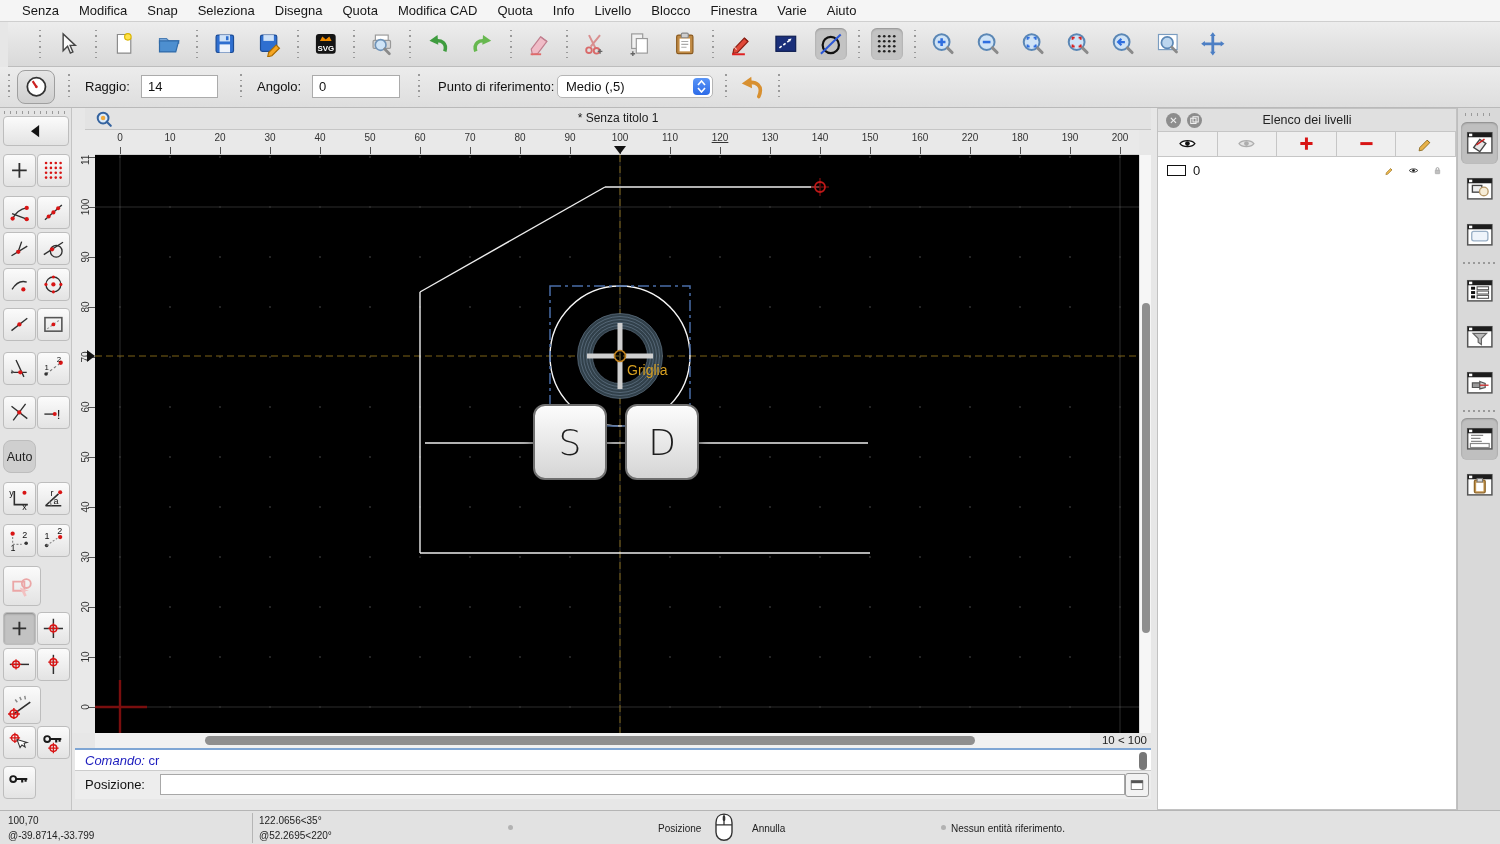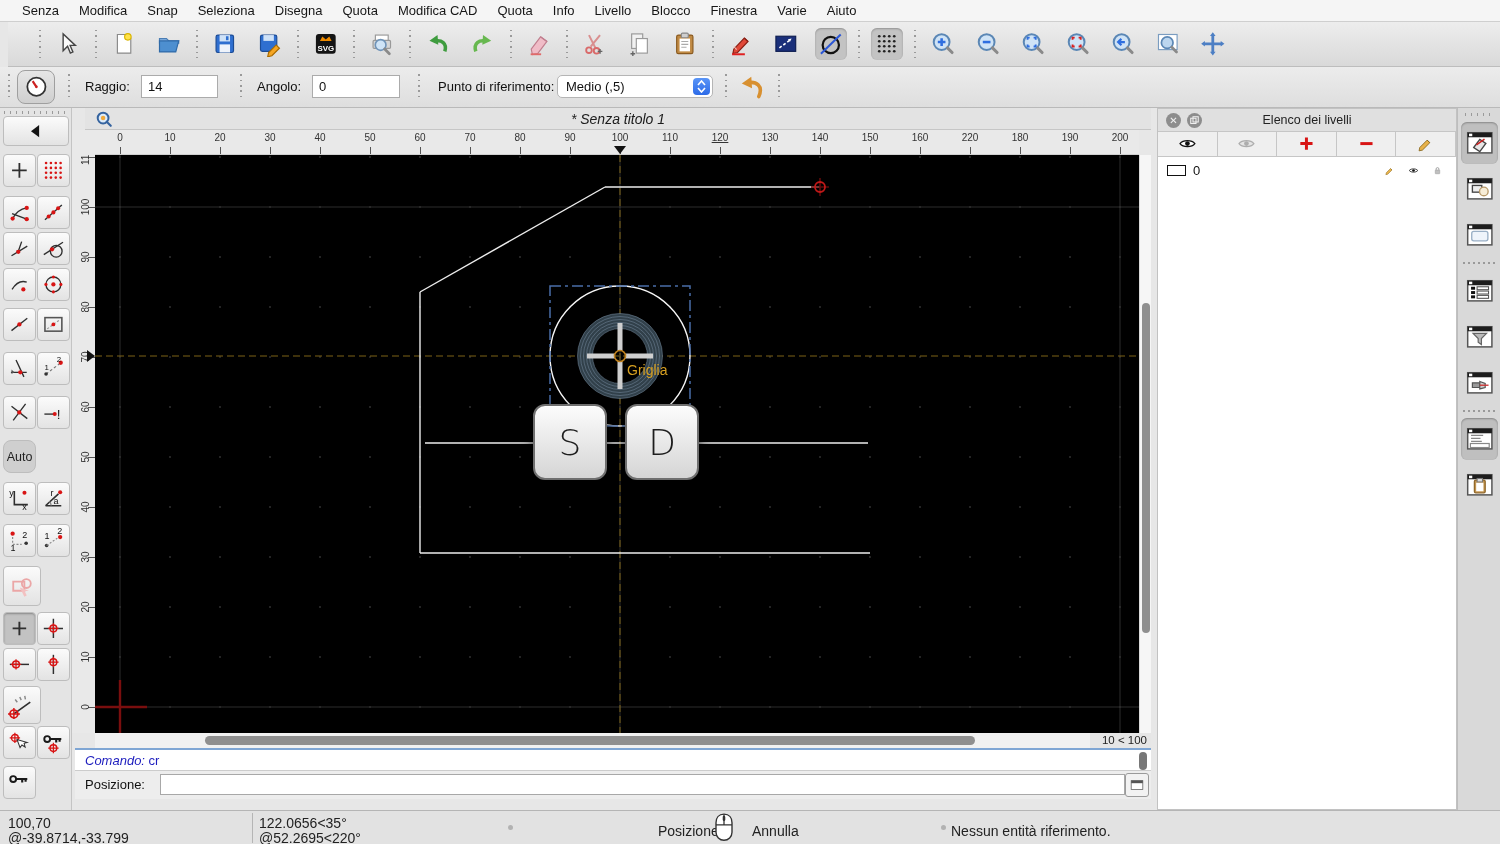--- a/index.html
+++ b/index.html
@@ -40,21 +40,21 @@
   #ref-stepper { position:absolute; right:2px; top:2px; width:17px; height:17px; border-radius:4px;
                  background:linear-gradient(#5a95f7,#2d6be8); display:flex; flex-direction:column;
                  align-items:center; justify-content:center; gap:1px; }
   #opt-back { position:absolute; left:737px; top:5px; width:30px; height:30px; }
   .odot { position:absolute; top:7px; width:2px; height:26px;
           background-image:repeating-linear-gradient(to bottom,#9a9a9a 0 1.5px,transparent 1.5px 5.5px); }
 
   
   #tabbar { position:absolute; left:85px; top:108px; width:1066px; height:22px;
             background:#e3e3e3; border-bottom:1px solid #c6c6c6; }
-  #tab-title { position:absolute; left:0; right:0; top:3px; text-align:center; font-size:14px; color:#1c1c1c;font-style:italic; }
+  #tab-title { position:absolute; left:0; right:0; top:3px; text-align:center; font-size:12px; color:#1c1c1c; }
   #tab-logo { position:absolute; left:10px; top:2px; width:18px; height:18px; }
 
   #hruler { position:absolute; left:95px; top:130px; width:1044px; height:25px; background:#e9e9e9;
             border-bottom:1px solid #cfcfcf; overflow:hidden; }
   #vruler { position:absolute; left:72px; top:155px; width:23px; height:578px; background:#e9e9e9; overflow:hidden; }
   #ruler-corner { position:absolute; left:72px; top:130px; width:23px; height:25px; background:#e9e9e9; }
   .tickh { position:absolute; bottom:0; width:1px; height:7px; background:#555; }
   .tickh-label { position:absolute; top:2px; font-size:10px; color:#333; transform:translateX(-50%); }
   .tickv { position:absolute; right:0; width:7px; height:1px; background:#555; }
   .tickv-label { position:absolute; left:1px; font-size:10px; color:#333;
@@ -130,21 +130,21 @@
                  background-image:repeating-linear-gradient(to right,#9a9a9a 0 1.5px,transparent 1.5px 6px); }
   .dock-btn { position:absolute; left:3px; width:37px; height:42px; border-radius:6px;
               display:flex; align-items:center; justify-content:center; }
   .dock-btn.pressed { background:#bfbfbf; box-shadow:inset 0 1px 2px rgba(0,0,0,.3); }
   .dock-btn svg { width:30px; height:30px; }
   .dock-sep { position:absolute; left:5px; width:33px; height:2px;
               background-image:repeating-linear-gradient(to right,#9a9a9a 0 1.5px,transparent 1.5px 5px); }
 
   
   #statusbar { position:absolute; left:0; top:810px; width:1500px; height:34px; background:#e2e2e2;
-               border-top:1px solid #b5b5b5; font-size:14px; color:#222; }
+               border-top:1px solid #b5b5b5; font-size:10px; color:#222; }
   .sb-text { position:absolute; white-space:nowrap; }
   #sb-divider { position:absolute; left:252px; top:2px; width:1px; height:30px; background:#b5b5b5; }
   .sb-dot { position:absolute; width:5px; height:5px; border-radius:50%; background:#b2b2b2; }
 </style>
 </head>
 <body>
 
 <div id="app">
 
   <div id="menubar">

